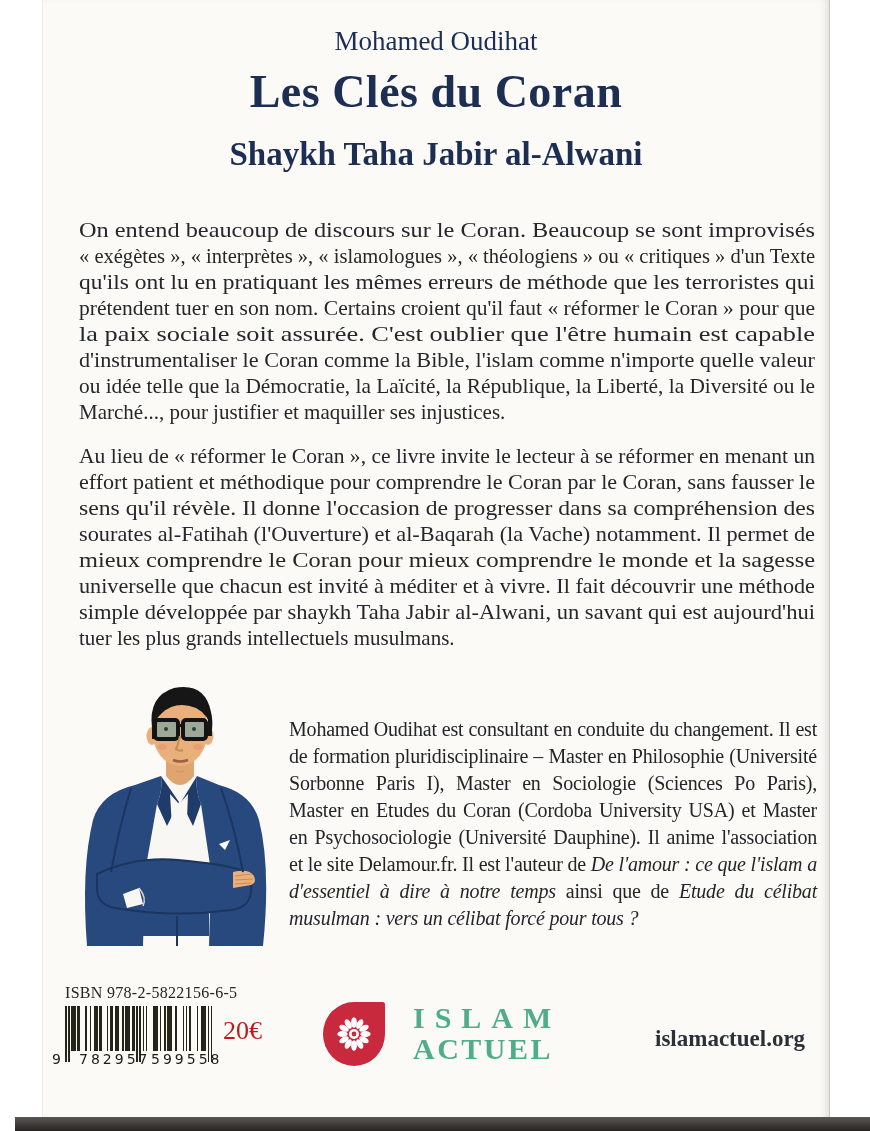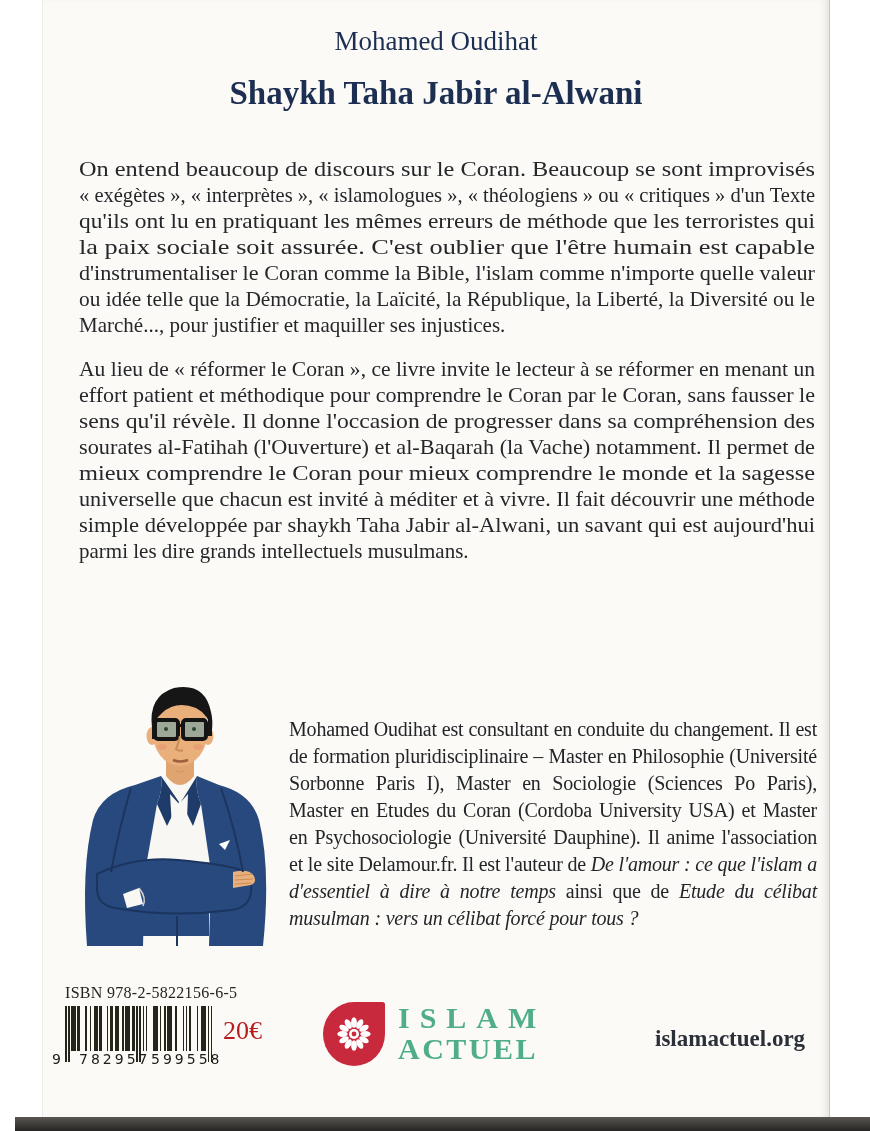--- a/index.html
+++ b/index.html
@@ -33,56 +33,58 @@
   .bio em{font-style:italic;}
 
   
   .isbn-block{position:absolute;left:22px;top:984px;}
   .isbn-label{font-size:16px;color:#25251d;letter-spacing:.3px;}
   .barcode{position:relative;margin-top:4px;width:152px;height:62px;}
   .barcode .bar{position:absolute;top:0;background:var(--barcode-ink,#26251a);}
   .bc-digits{position:absolute;top:45px;font-family:"DejaVu Sans",sans-serif;
              font-size:14px;color:#1d1c15;}
   .price{position:absolute;left:180px;top:1016px;font-size:26px;color:#b91c1c;}
-  .logo{position:absolute;left:280px;top:1002px;display:flex;align-items:flex-start;gap:13px;}
+  .logo{position:absolute;left:280px;top:1002px;display:flex;align-items:flex-start;gap:28px;}
   .logo-drop{width:62px;height:64px;background:var(--logo-red,#c8293c);
              border-radius:50% 4% 50% 50%;display:flex;align-items:center;justify-content:center;}
   .logo-text{font-size:30px;line-height:31px;font-weight:600;color:var(--logo-green,#4fae87);}
   .logo-text .l1{letter-spacing:10px;}
   .logo-text .l2{letter-spacing:2.5px;}
   .website{position:absolute;left:612px;top:1026px;font-size:23px;font-weight:bold;color:#2b3038;text-align:right;}
 </style>
 </head>
 <body>
 
 <div class="scan">
   <div class="page">
 
     <div class="author-top">Mohamed Oudihat</div>
+    <div class="title">Les Clés du Coran</div>
     <div class="subtitle">Shaykh Taha Jabir al-Alwani</div>
 
     <div class="body-text">
       <div class="para">
           <div class="line"><span class="fit" style="transform: scaleX(1.1578);">On entend beaucoup de discours sur le Coran. Beaucoup se sont improvisés</span></div>
           <div class="line"><span class="fit" style="transform: scaleX(0.9773);">« exégètes », « interprètes », « islamologues », « théologiens » ou « critiques » d'un Texte</span></div>
           <div class="line"><span class="fit" style="transform: scaleX(1.1173);">qu'ils ont lu en pratiquant les mêmes erreurs de méthode que les terroristes qui</span></div>
+          <div class="line"><span class="fit" style="transform: scaleX(1.024);">prétendent tuer en son nom. Certains croient qu'il faut « réformer le Coran » pour que</span></div>
           <div class="line"><span class="fit" style="transform: scaleX(1.2534);">la paix sociale soit assurée. C'est oublier que l'être humain est capable</span></div>
           <div class="line"><span class="fit" style="transform: scaleX(1.0566);">d'instrumentaliser le Coran comme la Bible, l'islam comme n'importe quelle valeur</span></div>
           <div class="line"><span class="fit" style="transform: scaleX(1.0155);">ou idée telle que la Démocratie, la Laïcité, la République, la Liberté, la Diversité ou le</span></div>
           <div class="line"><span class="fit">Marché..., pour justifier et maquiller ses injustices.</span></div>
         </div>
       <div class="para">
           <div class="line"><span class="fit" style="transform: scaleX(1.0254);">Au lieu de « réformer le Coran », ce livre invite le lecteur à se réformer en menant un</span></div>
           <div class="line"><span class="fit" style="transform: scaleX(1.0506);">effort patient et méthodique pour comprendre le Coran par le Coran, sans fausser le</span></div>
           <div class="line"><span class="fit" style="transform: scaleX(1.1259);">sens qu'il révèle. Il donne l'occasion de progresser dans sa compréhension des</span></div>
           <div class="line"><span class="fit" style="transform: scaleX(1.0617);">sourates al-Fatihah (l'Ouverture) et al-Baqarah (la Vache) notamment. Il permet de</span></div>
           <div class="line"><span class="fit" style="transform: scaleX(1.1611);">mieux comprendre le Coran pour mieux comprendre le monde et la sagesse</span></div>
           <div class="line"><span class="fit" style="transform: scaleX(1.0562);">universelle que chacun est invité à méditer et à vivre. Il fait découvrir une méthode</span></div>
           <div class="line"><span class="fit" style="transform: scaleX(1.0738);">simple développée par shaykh Taha Jabir al-Alwani, un savant qui est aujourd'hui</span></div>
-          <div class="line"><span class="fit">parmi les dire grands intellectuels musulmans.</span></div>
+          <div class="line"><span class="fit">tuer les plus grands intellectuels musulmans.</span></div>
         </div>
     </div>
 
     <div class="portrait">
       <svg width="204" height="272" viewBox="0 0 204 272">
 
         <path d="M93,76 L93,106 Q107,117 121,106 L121,76 Z" fill="#e0a470"></path>
 
         <ellipse cx="79" cy="60" rx="5.5" ry="9" fill="#eab07c"></ellipse>
         <ellipse cx="135" cy="60" rx="5.5" ry="9" fill="#eab07c"></ellipse>

